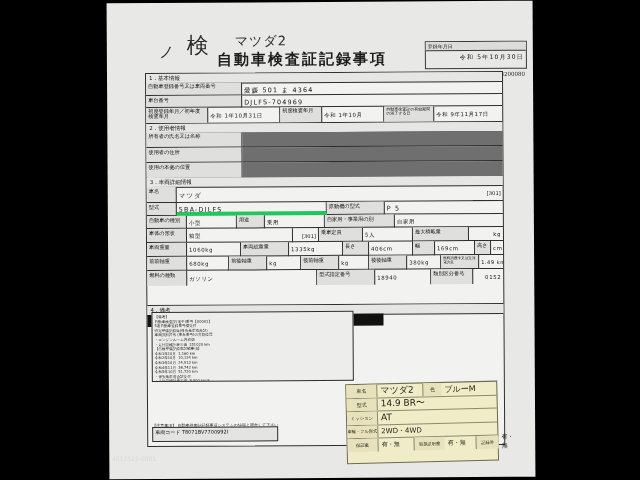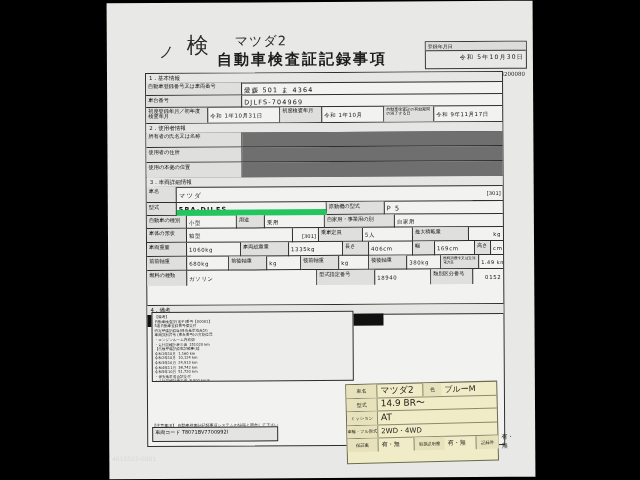--- a/index.html
+++ b/index.html
@@ -159,21 +159,21 @@
       </div>
 
       <div class="sec" style="top:104px;height:128px;">
         <div class="sechead">3．車両詳細情報</div>
 
         <div class="cell lbl" style="left:0;top:9px;width:30px;height:16px;border-bottom:1px solid #2e2e2e;">車名</div>
         <div class="cell nb val" style="left:30px;top:9px;width:326px;height:16px;border-bottom:1px solid #2e2e2e;padding-top:5px;">マツダ</div>
         <div class="cell nb" style="left:326px;top:9px;width:30px;height:16px;border-bottom:1px solid #2e2e2e;padding-top:5px;text-align:right;">[301]</div>
 
         <div class="cell lbl" style="left:0;top:25px;width:30px;height:13px;border-bottom:1px solid #2e2e2e;">型式</div>
-        <div class="cell val" style="left:30px;top:25px;width:150px;height:13px;border-bottom:6px solid #22c55e;padding-top:3px;font-weight:bold;">5BA-DJLFS</div>
+        <div class="cell val" style="left:30px;top:25px;width:150px;height:13px;border-bottom:4px solid #22c55e;padding-top:3px;">5BA-DJLFS</div>
         <div class="cell lbl" style="left:180px;top:25px;width:58px;height:13px;border-bottom:1px solid #2e2e2e;">原動機の型式</div>
         <div class="cell nb val" style="left:238px;top:25px;width:118px;height:13px;border-bottom:1px solid #2e2e2e;padding-top:3px;">P 5</div>
 
         <div class="cell lbl" style="left:0;top:38px;width:40px;height:13px;border-bottom:1px solid #2e2e2e;">自動車の種別</div>
         <div class="cell val sm" style="left:40px;top:38px;width:50px;height:13px;border-bottom:1px solid #2e2e2e;padding-top:4px;">小型</div>
         <div class="cell lbl" style="left:90px;top:38px;width:28px;height:13px;border-bottom:1px solid #2e2e2e;">用途</div>
         <div class="cell val sm" style="left:118px;top:38px;width:60px;height:13px;border-bottom:1px solid #2e2e2e;padding-top:4px;">乗用</div>
         <div class="cell lbl" style="left:178px;top:38px;width:70px;height:13px;border-bottom:1px solid #2e2e2e;">自家用・事業用の別</div>
         <div class="cell nb val sm" style="left:248px;top:38px;width:108px;height:13px;border-bottom:1px solid #2e2e2e;padding-top:4px;">自家用</div>
 

